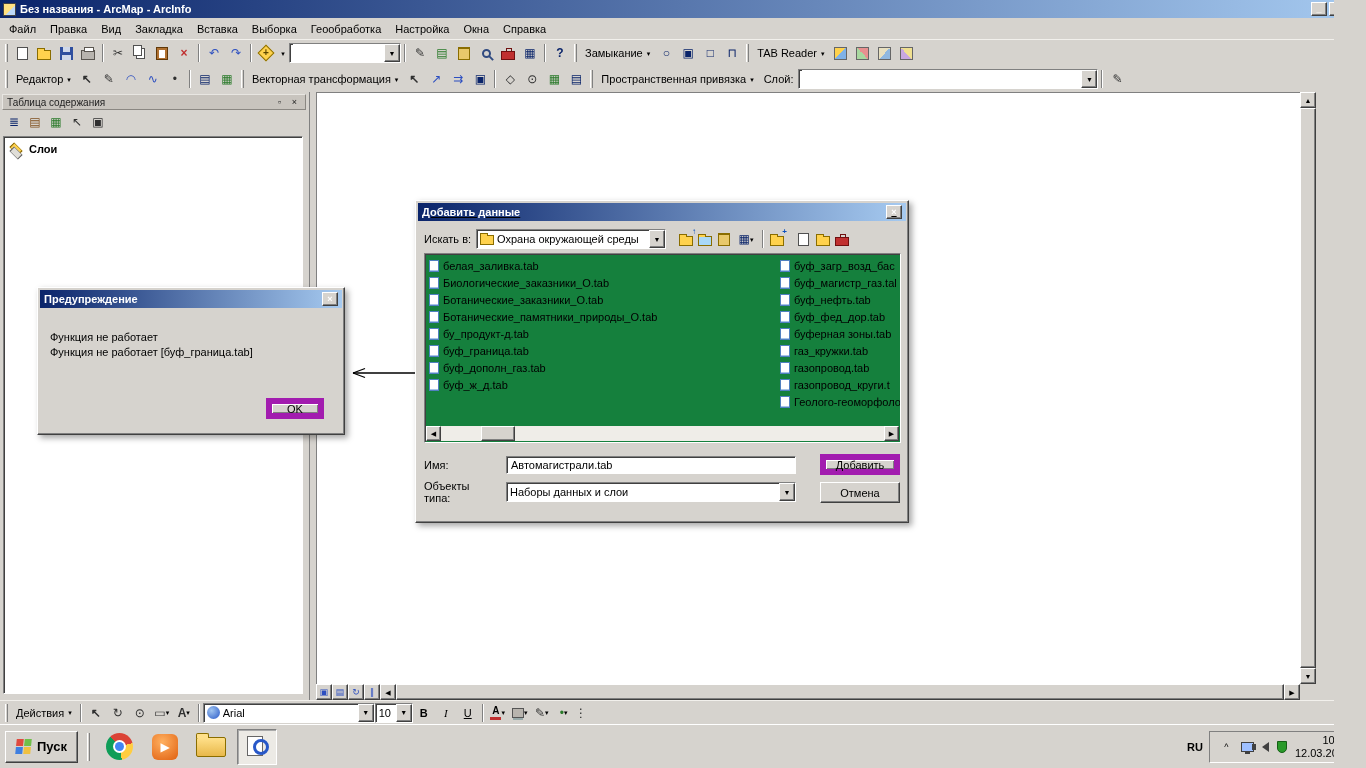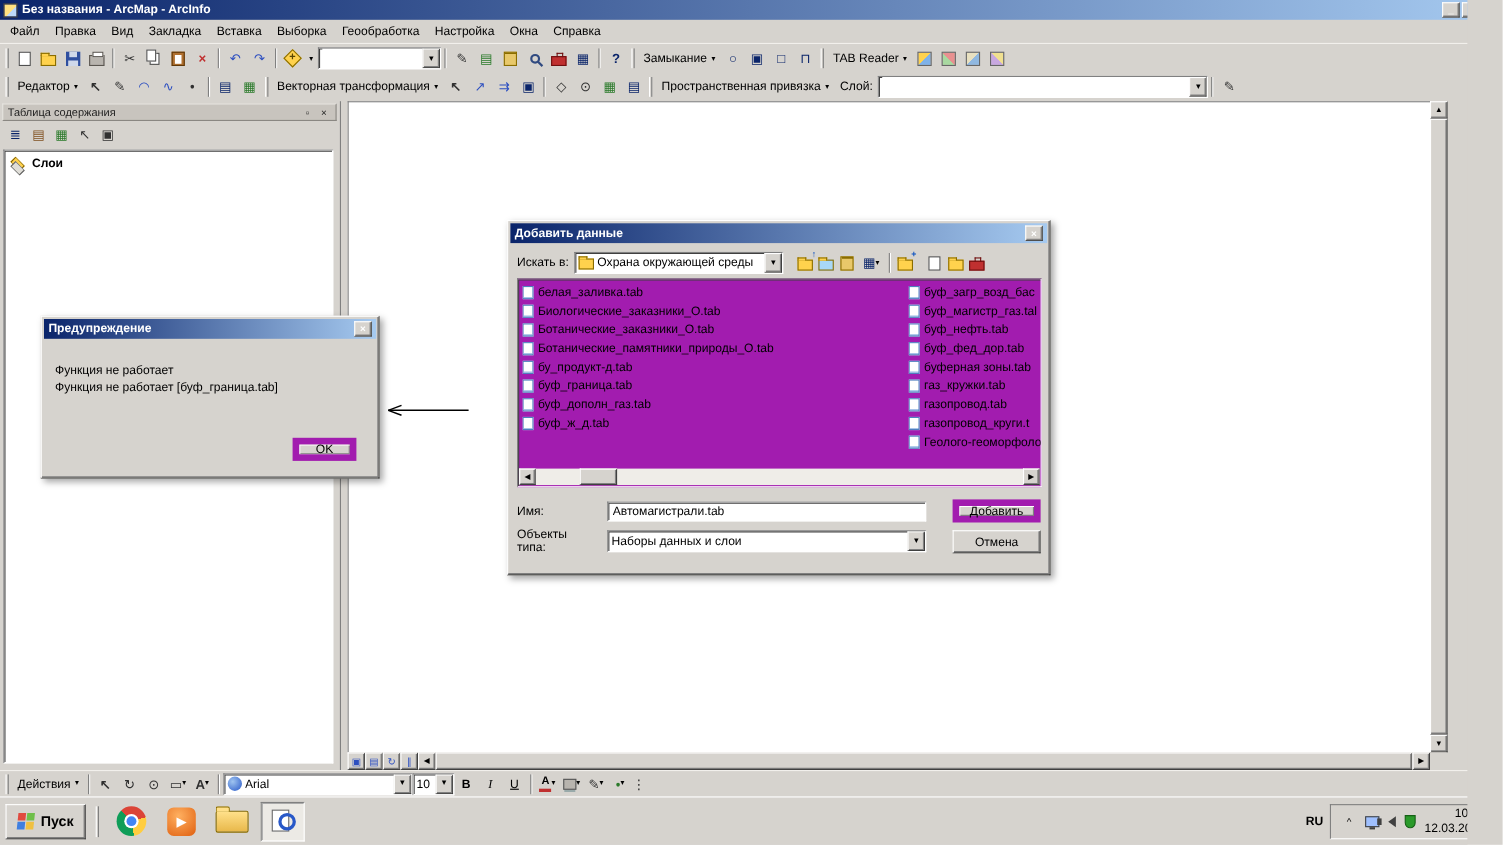--- a/index.html
+++ b/index.html
@@ -150,27 +150,27 @@
   #clock{text-align:right;line-height:13px;}
 
   
   .dialog{position:absolute;background:var(--window-bg);border:1px solid;border-color:#fff var(--dark-border) var(--dark-border) #fff;box-shadow:inset -1px -1px 0 var(--mid-border),3px 3px 6px rgba(0,0,0,.35);padding:2px;z-index:20;}
   .dlg-title{height:18px;background:linear-gradient(to right,var(--title-grad-start),var(--title-grad-end));color:var(--title-text);font-weight:bold;display:flex;align-items:center;padding:0 4px;}
   .dlg-body{position:relative;}
   #warning-dialog{left:37px;top:287px;width:308px;height:148px;z-index:30;}
   #warning-dialog .dlg-body{height:124px;}
   .warn-lines{padding:22px 0 0 10px;line-height:15px;}
   #warn-ok{position:absolute;right:18px;bottom:13px;width:58px;height:21px;}
-  #add-dialog{left:461px;top:200px;width:494px;height:323px;}
+  #add-dialog{left:415px;top:200px;width:494px;height:323px;text-decoration:underline;}
   #add-dialog .dlg-body{height:299px;}
   .ad-label{position:absolute;left:6px;}
   #ad-lookin-row{position:absolute;left:0;top:8px;right:2px;height:20px;display:flex;align-items:center;}
   .dtb{width:19px;height:18px;display:inline-flex;align-items:center;justify-content:center;flex:none;position:relative;}
   .dtb .ov{position:absolute;right:-1px;top:-3px;font-size:8px;font-weight:bold;color:#0a50c0;}
-  #ad-list{position:absolute;left:6px;top:32px;width:477px;height:190px;background:#a21caf;border:1px solid;border-color:var(--mid-border) #fff #fff var(--mid-border);box-shadow:inset 1px 1px 0 var(--dark-border);overflow:hidden;}
+  #ad-list{position:absolute;left:6px;top:32px;width:477px;height:190px;background:#15803d;border:1px solid;border-color:var(--mid-border) #fff #fff var(--mid-border);box-shadow:inset 1px 1px 0 var(--dark-border);overflow:hidden;}
   .fcol{position:absolute;top:3px;}
   #fcol-left{left:4px;width:340px;}
   #fcol-right{left:355px;width:120px;}
   .fitem{display:flex;align-items:center;gap:4px;height:17px;white-space:nowrap;overflow:hidden;}
   #ad-hscroll{position:absolute;left:1px;right:1px;bottom:1px;height:15px;display:flex;background:#efede8;}
   #ad-hscroll .sbtn{width:15px;height:15px;}
   .ad-thumb{width:34px;margin-left:40px;}
   .inputbox{position:absolute;height:18px;background:#fff;border:1px solid;border-color:var(--mid-border) #fff #fff var(--mid-border);box-shadow:inset 1px 1px 0 var(--dark-border);}
   .inputbox input{border:none;outline:none;width:100%;height:100%;font:inherit;padding:0 4px;background:transparent;}
 </style>

